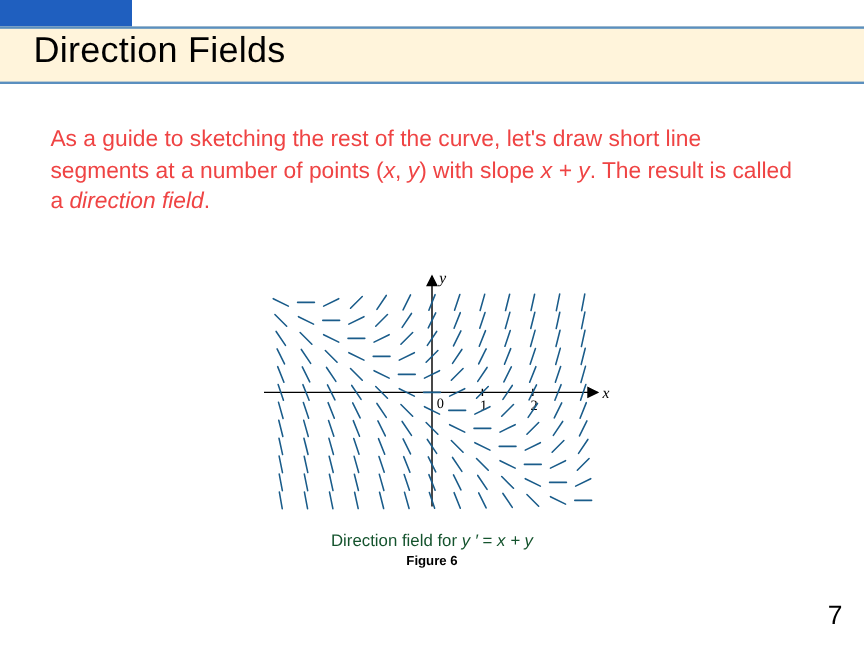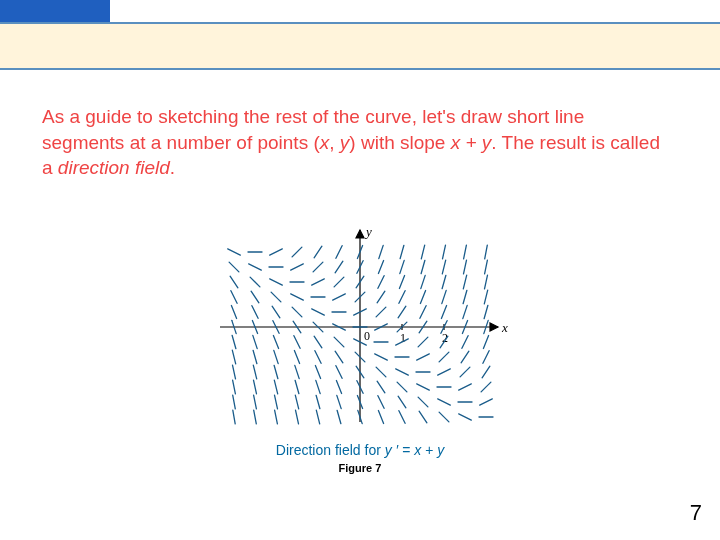--- a/index.html
+++ b/index.html
@@ -58,21 +58,21 @@
     text-align: center;
   }
   .plot-box {
     width: 300px;
     height: 210px;
     position: relative;
   }
   .caption {
     font-size: 14px;
     margin-top: 10px;
-    color: #0369a1;
+    color: #14532d;
   }
   .caption .i { font-style: italic; }
   .fig-label {
     font-size: 11px;
     font-weight: bold;
     margin-top: 4px;
     color: #000;
   }
   .page-num {
     position: absolute;
@@ -81,20 +81,21 @@
     font-size: 22px;
     color: #000;
   }
 </style>
 </head>
 <body>
 
 <div class="title-wrap">
   <div class="blue-block"></div>
   <div class="cream-bar"></div>
+  <div class="title">Direction Fields</div>
 </div>
 
 <div class="body-text">
   <span>As a guide to sketching the rest of the curve, let's draw short line segments at a number of points (</span><span class="i">x</span><span>, </span><span class="i">y</span><span>) with slope </span><span class="i">x + y</span><span>. The result is called a </span><span class="i">direction field</span><span>.</span>
 </div>
 
 <div class="figure">
   <div class="plot-box">
     <svg viewBox="0 0 300 210" width="300" height="210">
 
@@ -271,16 +272,16 @@
           <line x1="274.3" y1="81.8" x2="277.7" y2="68.2"></line>
           <line x1="274.5" y1="66.8" x2="277.5" y2="53.2"></line>
           <line x1="274.6" y1="51.9" x2="277.4" y2="38.1"></line>
           <line x1="274.7" y1="36.9" x2="277.3" y2="23.1"></line>
         </g>
     </svg>
   </div>
   <div class="caption">
     <span>Direction field for </span><span class="i">y ′</span><span> = </span><span class="i">x + y</span>
   </div>
-  <div class="fig-label">Figure 7</div>
+  <div class="fig-label">Figure 6</div>
 </div>
 
 <div class="page-num">7</div>
 
 </body></html>

